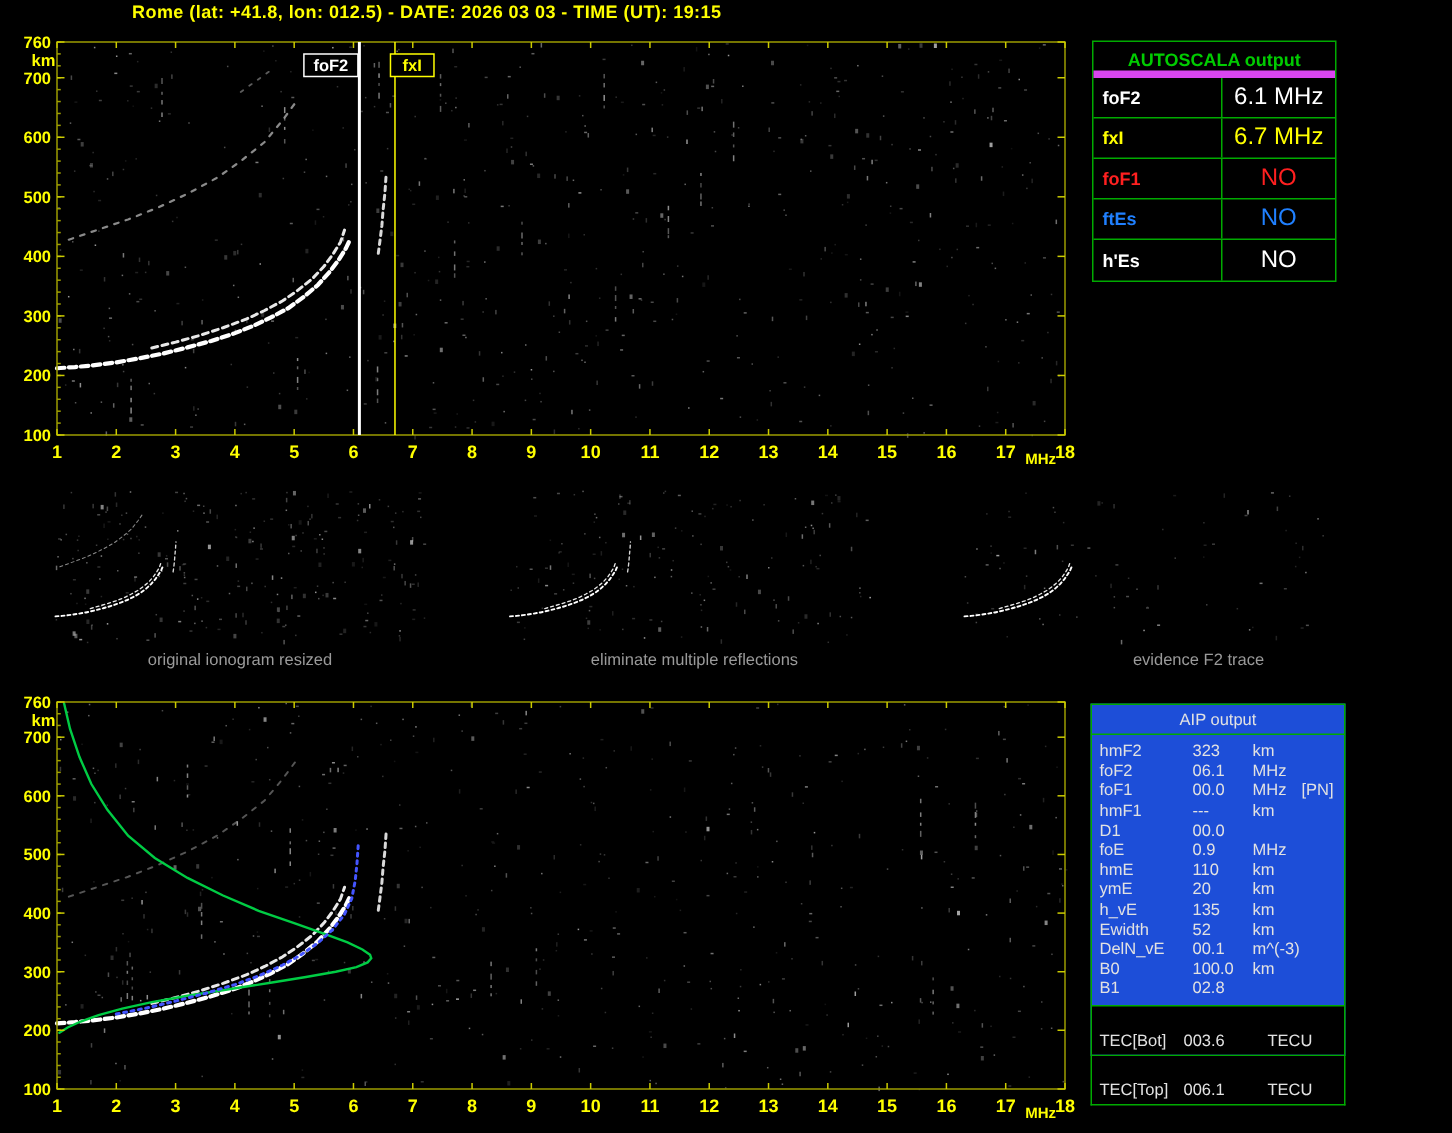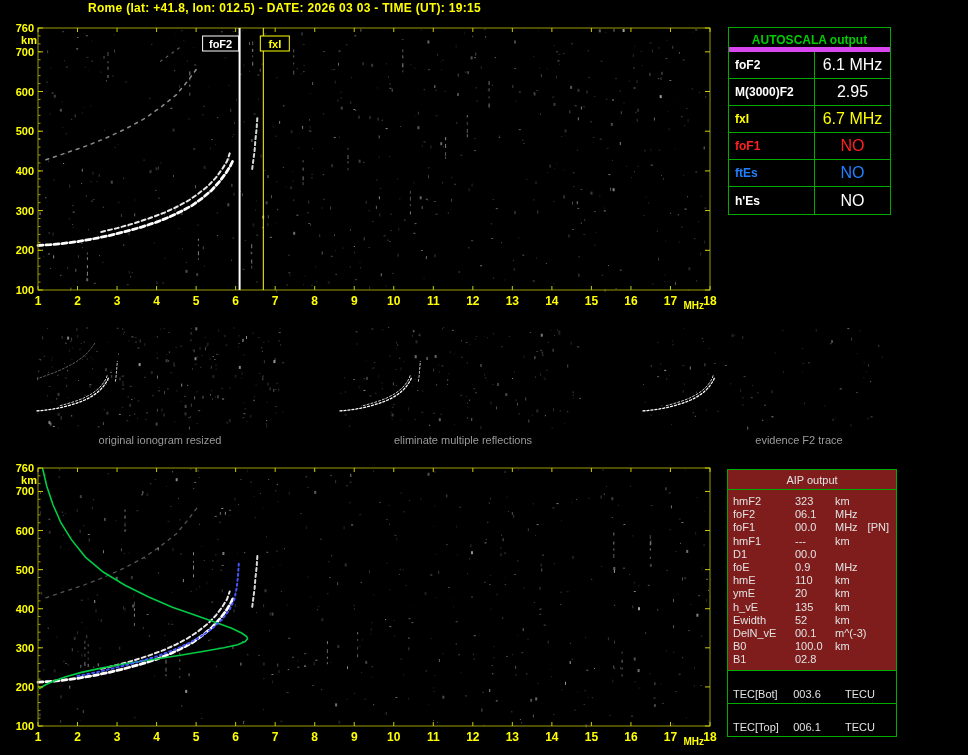--- a/index.html
+++ b/index.html
@@ -20,29 +20,29 @@
   .as-title{height:24px;line-height:24px;text-align:center;color:#00cc00;
             font-weight:bold;font-size:12px;border-bottom:5px solid #d946ef}
   .as-row{display:flex;height:27px;border-bottom:1px solid #00aa00}
   .as-row:last-child{border-bottom:none}
   .as-label{width:86px;border-right:1px solid #00aa00;display:flex;align-items:center;
             padding-left:6px;font-weight:bold;font-size:12px}
   .as-value{flex:1;display:flex;align-items:center;justify-content:center;
             font-weight:normal;font-size:16px}
   
   .aip{position:absolute;left:727px;top:469px;width:170px;font-size:11px;color:#e2e2e2}
-  .aip-main{border:1px solid #00aa00;background:#7f1d1d}
+  .aip-main{border:1px solid #00aa00;background:#1d4ed8}
   .aip-title{height:20px;line-height:20px;text-align:center;
              border-bottom:1px solid #00aa00;margin-bottom:5px}
   .aip-row{display:grid;grid-template-columns:62px 40px auto;line-height:13.2px;padding:0 5px}
   .aip-row .v{text-align:left;padding-right:8px}
   .aip-row .u{display:flex;justify-content:space-between;padding-right:2px}
   .tec-row{display:grid;grid-template-columns:56px 42px auto;height:16px;line-height:15px;
            padding:16px 5px;background:#000}
-  .tec-row .v{text-align:center;padding-right:6px}
+  .tec-row .v{text-align:left;padding-right:6px}
   .tec-row .u{padding-left:14px}
   #tec-bot{border-top:1px solid #00aa00;margin-top:3px}
   #tec-top{border:1px solid #00aa00;border-top:none}
 </style>
 </head>
 <body>
 
 <div class="title">Rome (lat: +41.8, lon: 012.5) - DATE: 2026 03 03 - TIME (UT): 19:15</div>
 
 <svg id="iono-top" class="plot" width="730" height="310">
@@ -829,24 +829,20 @@
     <rect x="260.3176470588236" y="20" width="29" height="15" fill="#000" stroke="#ffff00" stroke-width="1"></rect>
     <text x="274.8176470588236" y="31.5" fill="#ffff00" font-size="11" font-weight="bold" text-anchor="middle">fxI</text>
   </svg>
 
 <div class="as-table">
   <div class="as-title">AUTOSCALA output</div>
   <div id="as-rows">
       <div class="as-row">
         <div class="as-label" style="color: rgb(255, 255, 255);">foF2</div>
         <div class="as-value" style="color: rgb(255, 255, 255);">6.1 MHz</div>
-      </div>
-      <div class="as-row">
-        <div class="as-label" style="color: rgb(255, 255, 255);">M(3000)F2</div>
-        <div class="as-value" style="color: rgb(255, 255, 255);">2.95</div>
       </div>
       <div class="as-row">
         <div class="as-label" style="color: rgb(255, 255, 0);">fxI</div>
         <div class="as-value" style="color: rgb(255, 255, 0);">6.7 MHz</div>
       </div>
       <div class="as-row">
         <div class="as-label" style="color: rgb(255, 32, 32);">foF1</div>
         <div class="as-value" style="color: rgb(255, 32, 32);">NO</div>
       </div>
       <div class="as-row">

